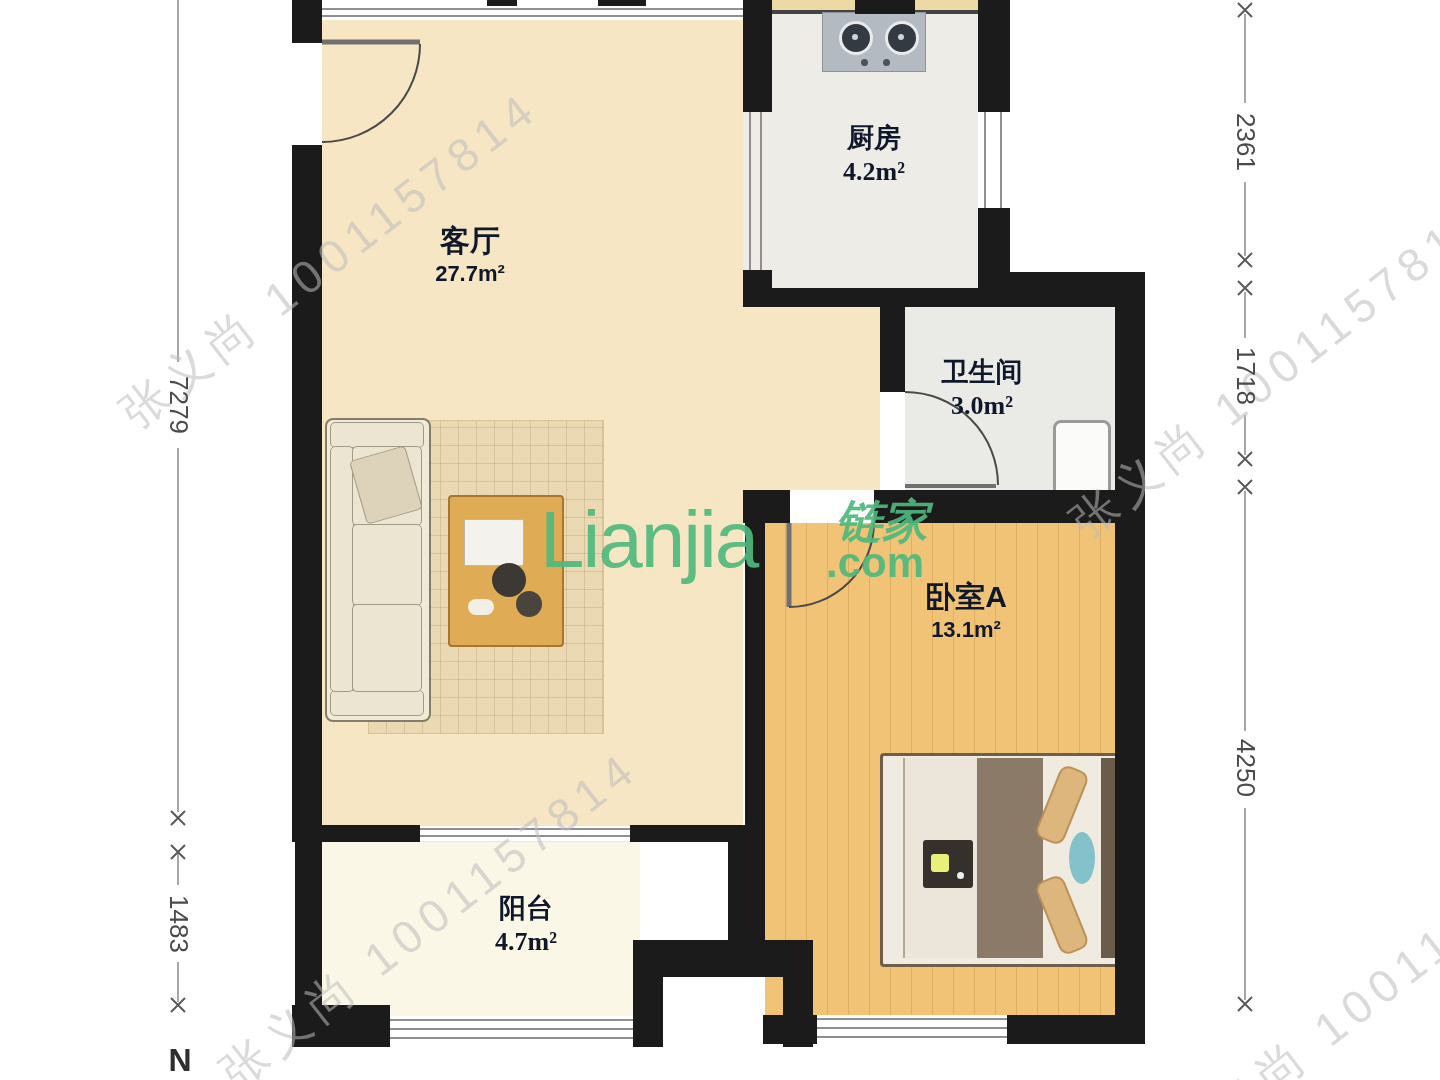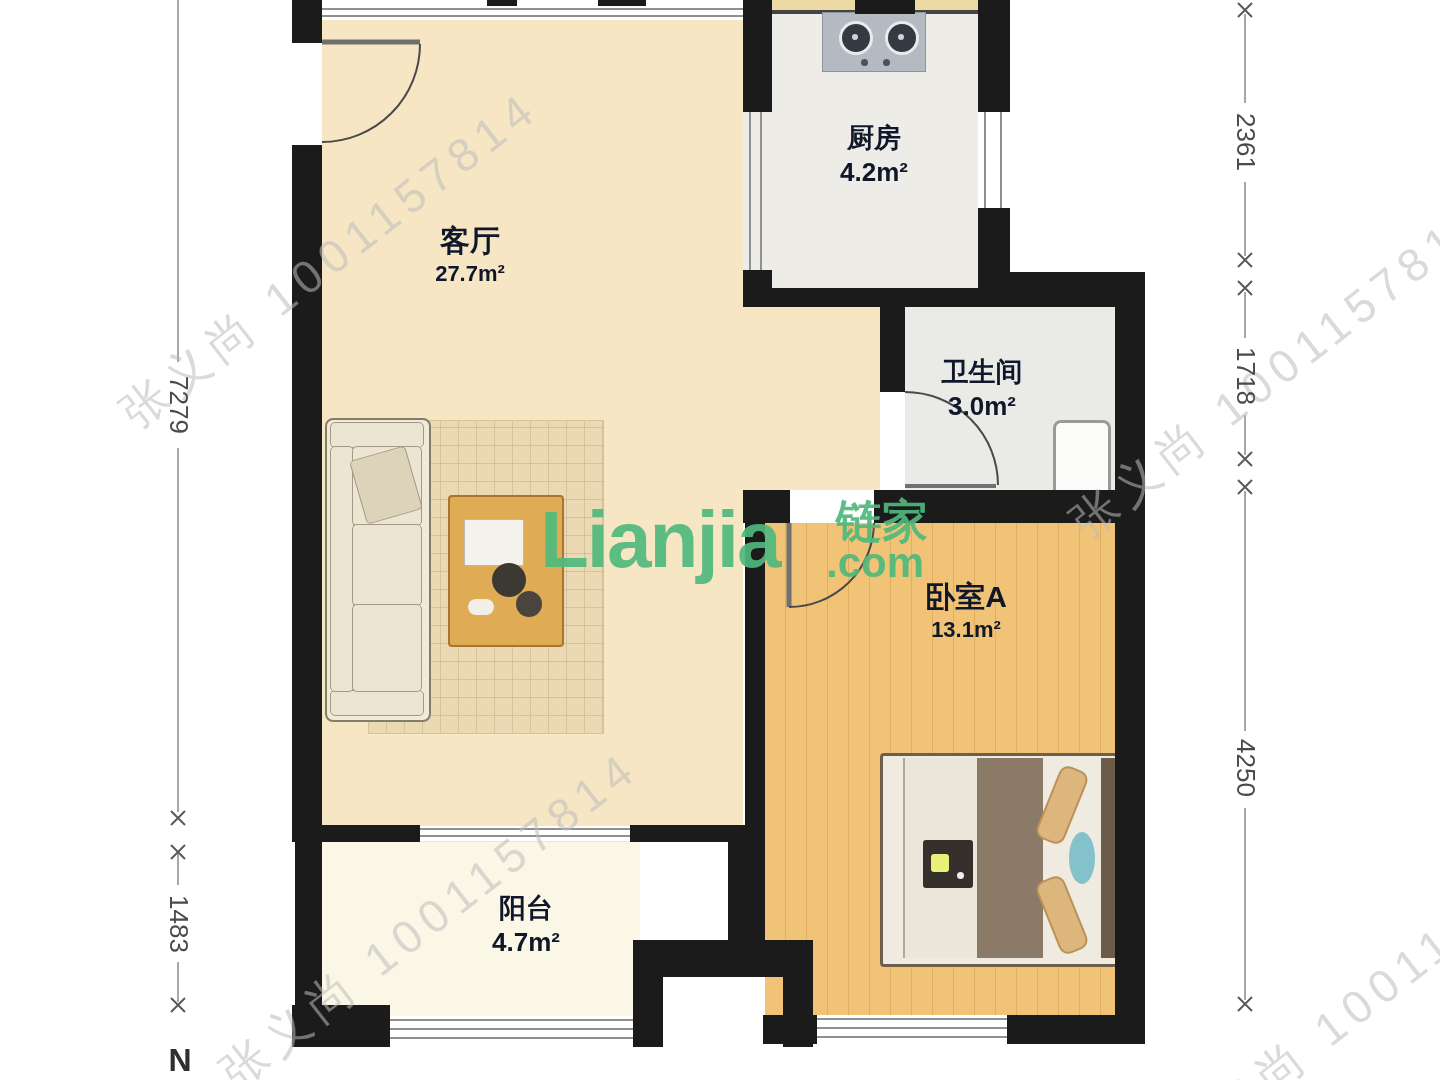--- a/index.html
+++ b/index.html
@@ -32,29 +32,29 @@
   .burner::after{content:"";position:absolute;left:10px;top:10px;width:6px;height:6px;border-radius:50%;background:#cfd3d7;}
   .washer{background:#fbfbfa;border:3px solid #9a9a98;border-radius:8px;}
   .bed{background:#f0ebe0;border:3px solid #6e5f4c;border-radius:4px;}
   .pillow{position:absolute;width:26px;height:74px;background:#dcb67c;border:2px solid #ba9258;border-radius:10px;}
   
   .wm{position:absolute;z-index:40;white-space:nowrap;pointer-events:none;}
   .wm-agent{font-size:46px;letter-spacing:8px;color:rgba(188,188,188,.55);
             transform:translate(-50%,-50%) rotate(-38deg);}
   .wm-deyou{font-size:150px;font-weight:700;letter-spacing:-6px;color:rgba(240,141,133,.82);line-height:1;}
   .wm-deyoucn{font-size:118px;font-weight:700;letter-spacing:6px;color:rgba(152,152,152,.62);line-height:1;}
-  .wm-lj{font-size:80px;font-weight:700;letter-spacing:-2px;color:rgba(78,184,124,.92);line-height:1;}
-  .wm-ljcn{font-size:46px;font-weight:700;color:rgba(78,184,124,.92);line-height:1;}
+  .wm-lj{font-size:80px;font-weight:400;letter-spacing:-2px;color:rgba(78,184,124,.92);line-height:1;}
+  .wm-ljcn{font-size:46px;font-weight:700;color:rgba(78,184,124,.92);line-height:1;font-style:italic;}
   .wm-ljcom{font-size:42px;font-weight:700;color:rgba(78,184,124,.92);line-height:1;}
   
   .lbl{position:absolute;z-index:45;transform:translate(-50%,0);text-align:center;color:#0f172a;line-height:1.25;}
   .lbl .nm{display:block;font-size:30px;font-weight:700;}
   .lbl .ar{display:block;font-size:22px;font-weight:600;}
   .lbl.sm .nm{font-size:27px;}
-  .lbl.sm .ar{font-size:26px;}
+  .lbl.sm .ar{font-size:26px;font-family:Liberation Serif, serif;}
   .dim{position:absolute;z-index:46;font-size:26px;color:#4a4a4a;white-space:nowrap;
        transform:translate(-50%,-50%) rotate(90deg);}
   .north{position:absolute;z-index:46;font-size:32px;font-weight:700;color:#2f2f2f;
          transform:translate(-50%,-50%);}
   svg.overlay{position:absolute;left:0;top:0;z-index:25;}
 </style>
 </head>
 <body>
 
 <div id="canvas">

